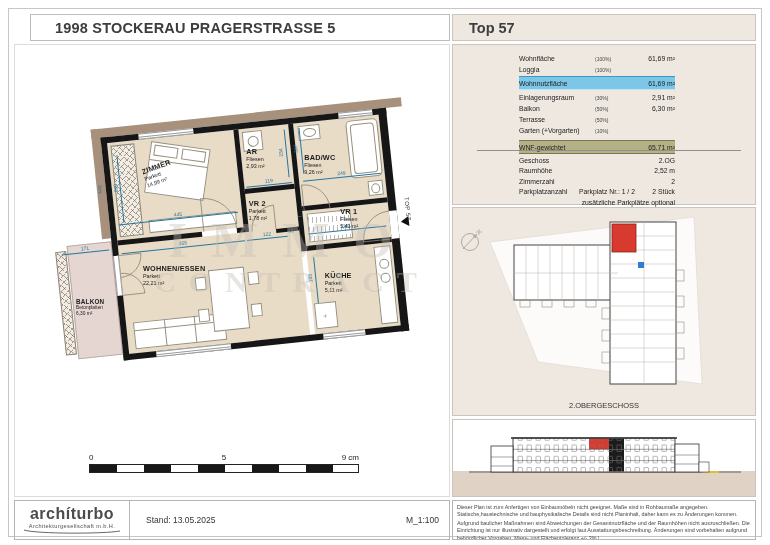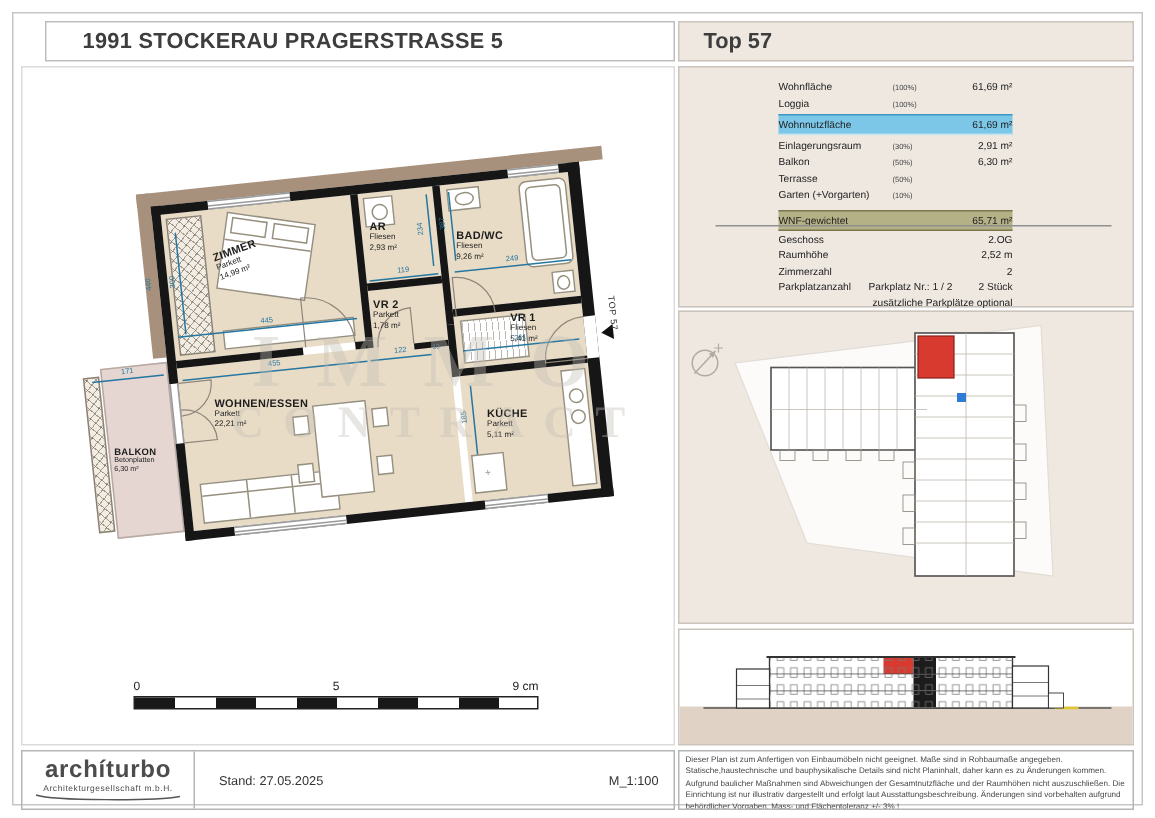--- a/index.html
+++ b/index.html
@@ -86,21 +86,21 @@
      border:.6px solid #8a8274;}
   .stripes{background-image:repeating-linear-gradient(90deg,rgba(120,112,100,.5) 0 .6px,transparent .6px 4px);}
   svg{display:block;}
 </style>
 </head>
 <body>
 
 <div class="abs frame-outer"></div>
 
 <div class="abs title-box">
-  <span class="t">1991 STOCKERAU PRAGERSTRASSE 5</span>
+  <span class="t">1998 STOCKERAU PRAGERSTRASSE 5</span>
 </div>
 <div class="abs unit-box">
   <span class="t">Top 57</span>
 </div>
 
 <div class="abs plan-panel">
   <div class="plan-wrap">
 
     <div class="adj" style="left:48px;top:0;width:312px;height:9px;"></div>
     <div class="adj" style="left:48px;top:0;width:9px;height:110px;"></div>
@@ -385,20 +385,21 @@
         <rect x="148" y="118" width="8" height="11"></rect>
       <rect x="148" y="140" width="8" height="11"></rect>
       <rect x="222" y="58" width="8" height="11"></rect>
         <rect x="222" y="84" width="8" height="11"></rect>
       <rect x="222" y="110" width="8" height="11"></rect>
         <rect x="222" y="136" width="8" height="11"></rect>
     </g>
     <rect x="158" y="12" width="24" height="28" fill="#D93A30" stroke="#8c1f18" stroke-width="0.8"></rect>
     <rect x="184" y="50" width="6" height="6" fill="#2E7CD6"></rect>
   </svg>
+  <div class="site-caption">2.OBERGESCHOSS</div>
 </div>
 
 <div class="abs elev-panel">
   <div class="elev-ground"></div>
   <svg width="302" height="76" viewBox="0 0 302 76" style="position:absolute;left:0;top:0;">
     <defs>
       <pattern id="winp" width="9" height="11.3" patternUnits="userSpaceOnUse">
         <rect x="2" y="2.6" width="4.5" height="6.3" fill="none" stroke="#777" stroke-width="0.5"></rect>
       </pattern>
     </defs>
@@ -427,16 +428,16 @@
 
 <div class="abs footer-box">
   <div class="logo-cell">
     <div class="logo-main">archíturbo</div>
     <div class="logo-sub">Architekturgesellschaft m.b.H.</div>
     <svg width="100" height="5" viewBox="0 0 100 5">
         <path d="M2 1 C 14 5, 82 5, 98 2" stroke="#555" stroke-width="0.9" fill="none"></path>
       </svg>
   </div>
   <div class="footer-rest">
-    <span class="stand">Stand: 27.05.2025</span>
+    <span class="stand">Stand: 13.05.2025</span>
     <span class="mscale">M_1:100</span>
   </div>
 </div>
 
 </body></html>

